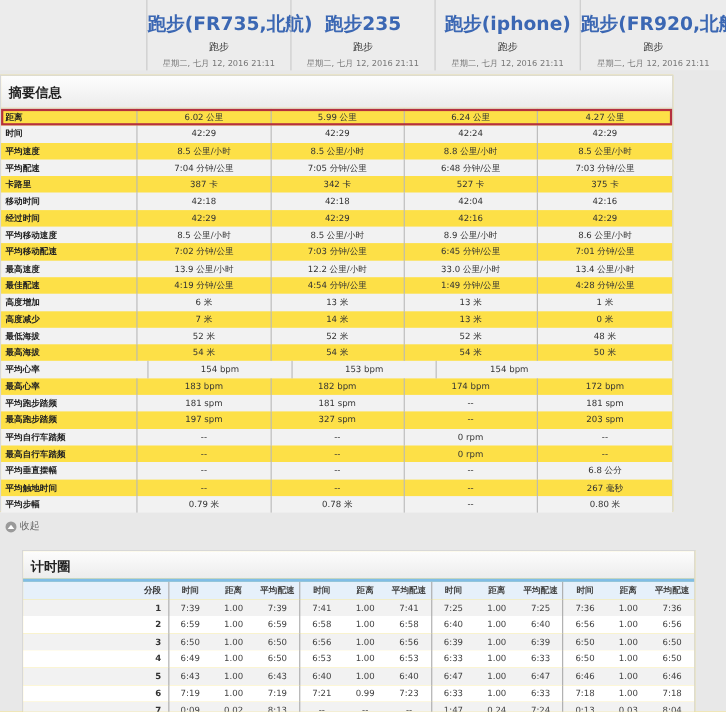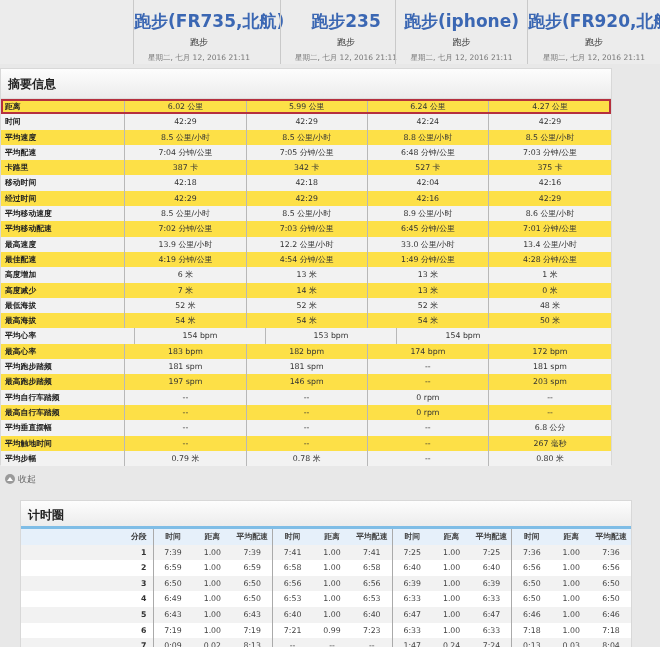--- a/index.html
+++ b/index.html
@@ -40,21 +40,21 @@
 </style>
 </head>
 <body>
 
 <div class="top-header">
   <div class="hcol" style="left:133px;width:131px;">
     <div class="title">跑步(FR735,北航)</div>
     <div class="type">跑步</div>
     <div class="date">星期二, 七月 12, 2016 21:11</div>
   </div>
-  <div class="hcol" style="left:280px;width:131px;">
+  <div class="hcol" style="left:264px;width:131px;">
     <div class="title">跑步235</div>
     <div class="type">跑步</div>
     <div class="date">星期二, 七月 12, 2016 21:11</div>
   </div>
   <div class="hcol" style="left:395px;width:132px;">
     <div class="title">跑步(iphone)</div>
     <div class="type">跑步</div>
     <div class="date">星期二, 七月 12, 2016 21:11</div>
   </div>
   <div class="hcol" style="left:527px;width:133px;">
@@ -188,21 +188,21 @@
       <div class="srow">
         <div class="lbl">平均跑步踏频</div>
         <div class="val v0">181 spm</div>
         <div class="val v1">181 spm</div>
         <div class="val v2">--</div>
         <div class="val v3">181 spm</div>
       </div>
       <div class="srow">
         <div class="lbl">最高跑步踏频</div>
         <div class="val v0">197 spm</div>
-        <div class="val v1">146 spm</div>
+        <div class="val v1">327 spm</div>
         <div class="val v2">--</div>
         <div class="val v3">203 spm</div>
       </div>
       <div class="srow">
         <div class="lbl">平均自行车踏频</div>
         <div class="val v0">--</div>
         <div class="val v1">--</div>
         <div class="val v2">0 rpm</div>
         <div class="val v3">--</div>
       </div>

